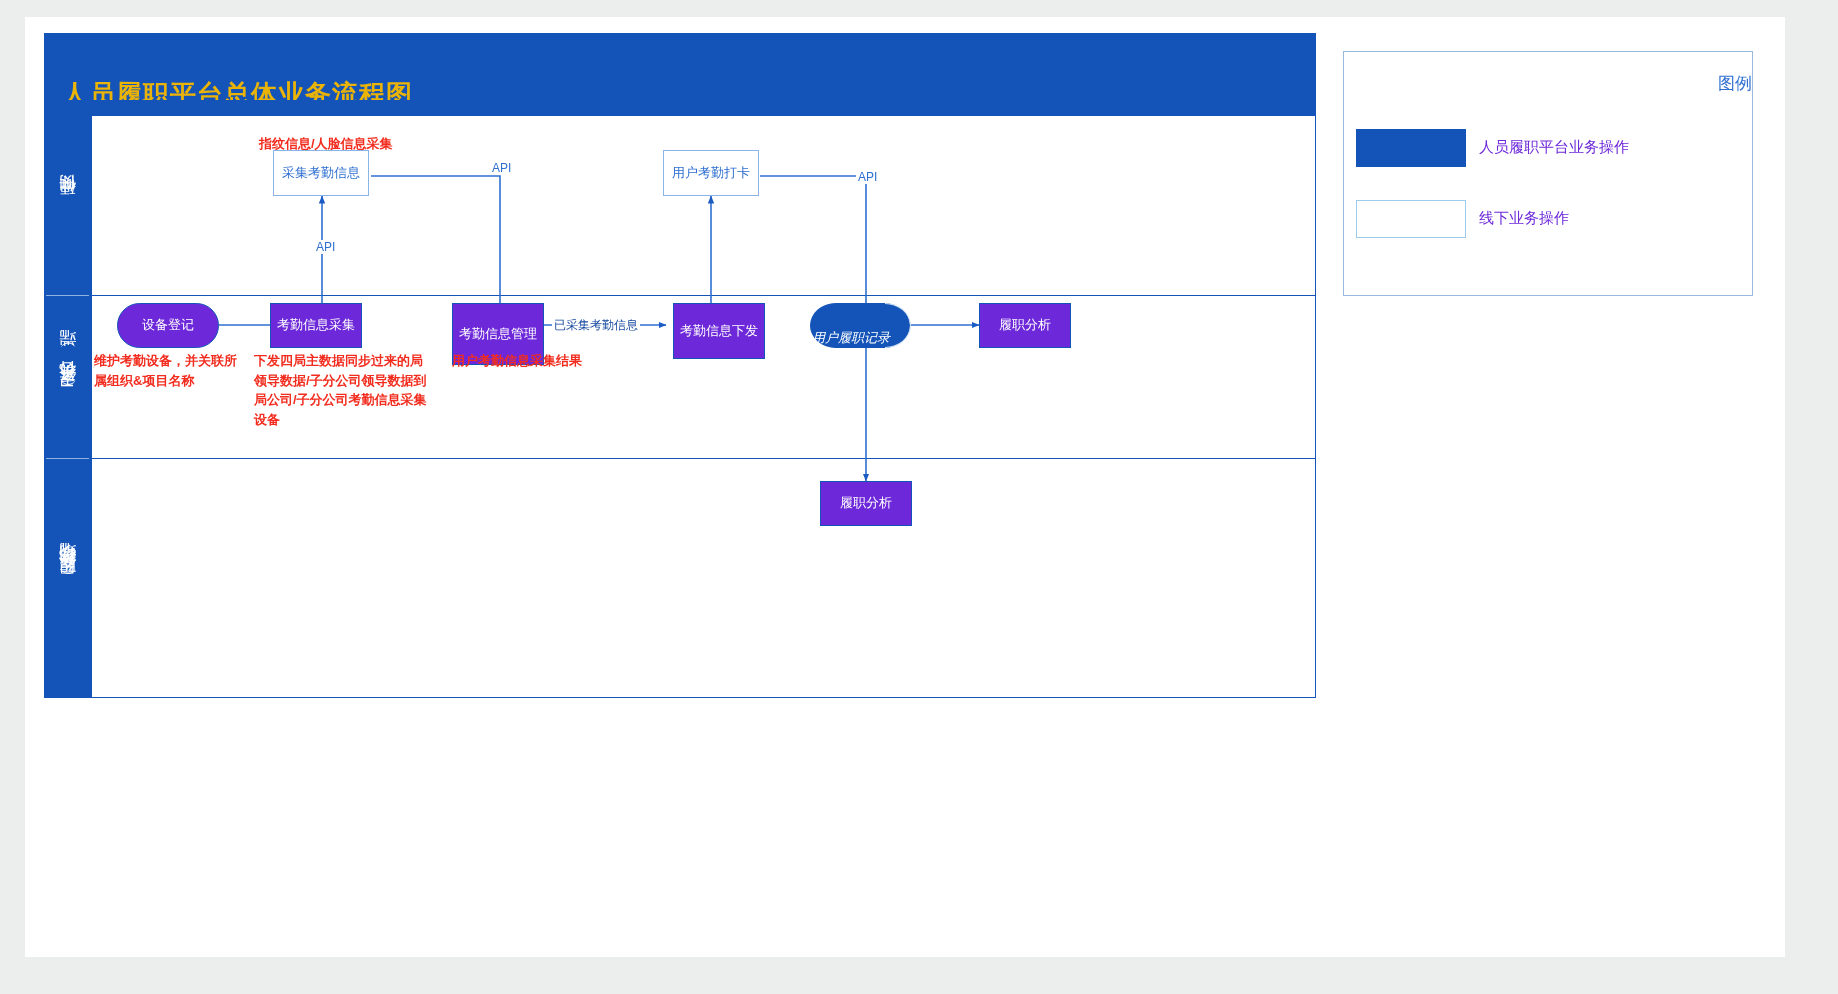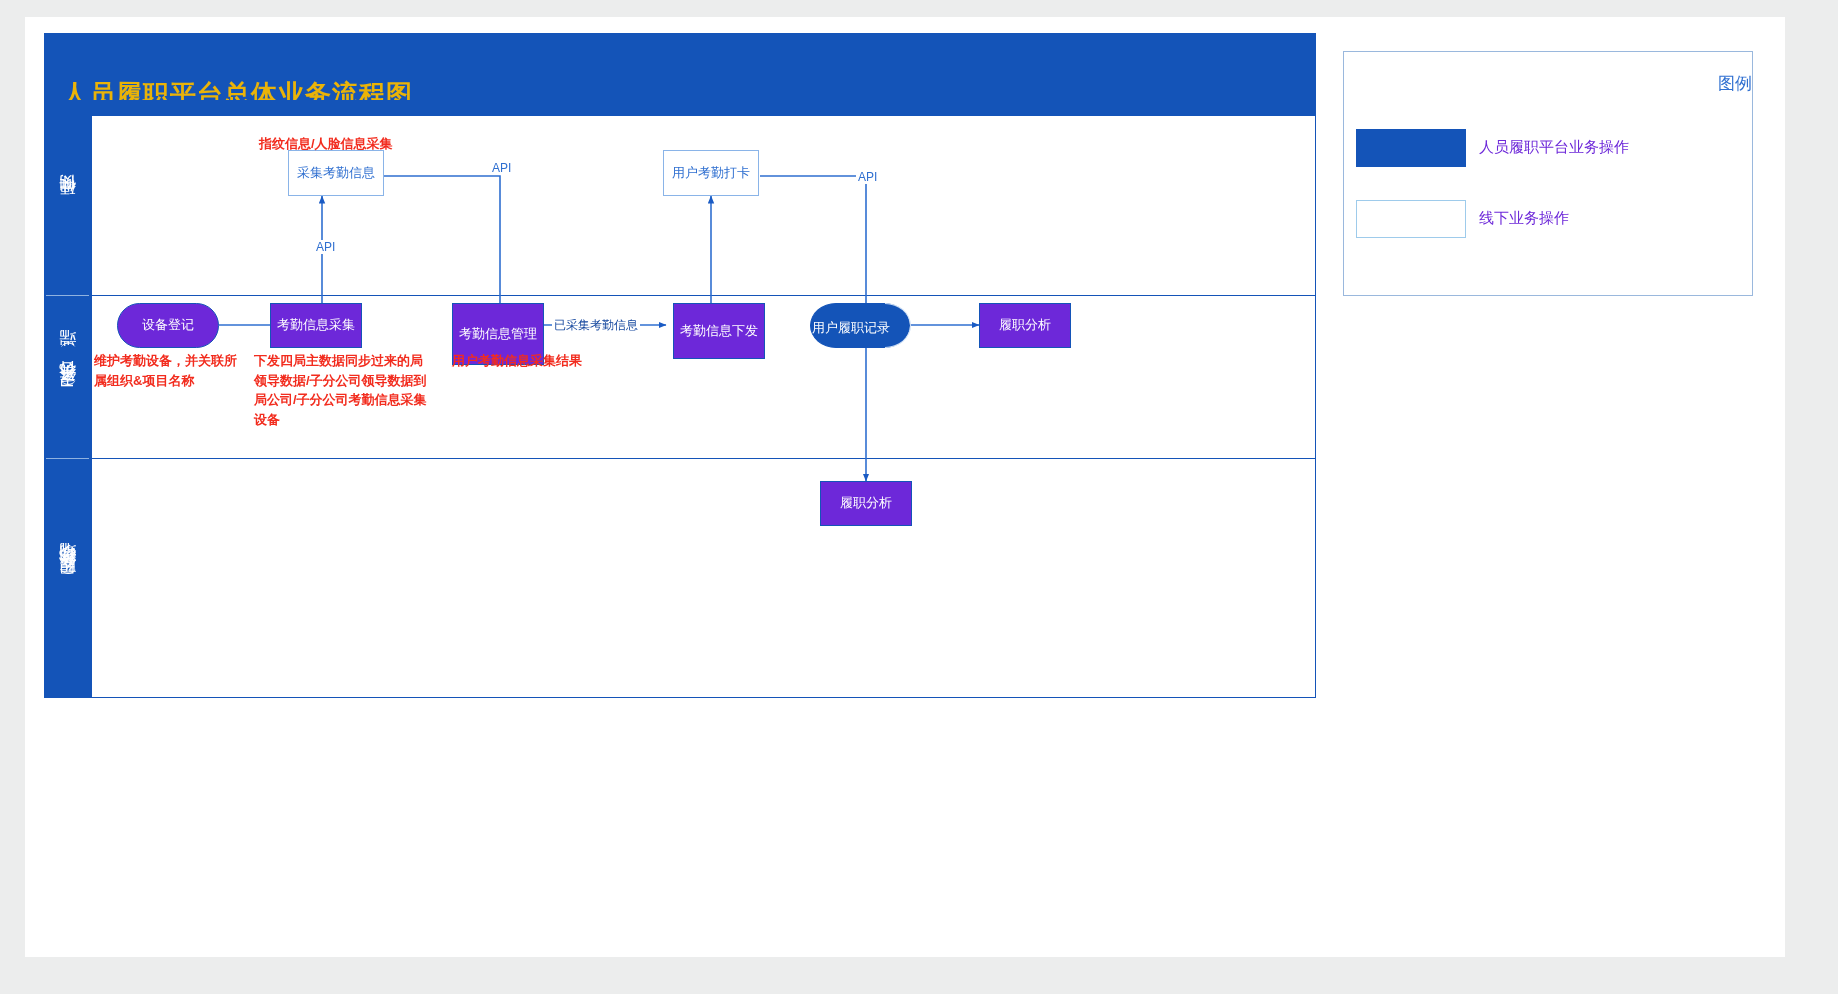--- a/index.html
+++ b/index.html
@@ -81,23 +81,23 @@
     position:absolute;left:0;top:0;width:100%;height:100%;
     background:#1454b8;border:1px solid #1454b8;box-sizing:border-box;
     border-radius:26px/50%;
   }
   .cyl .cap{
     position:absolute;right:-1px;top:0;width:26px;height:100%;
     border:1px solid #cfe0f5;border-left:none;box-sizing:border-box;
     border-radius:0 26px 26px 0/0 50% 50% 0;
   }
   .cyl .lbl{
-    position:absolute;left:0;top:2px;width:100%;height:100%;
+    position:absolute;left:0;top:12px;width:100%;height:100%;
     display:flex;align-items:center;justify-content:center;
-    color:#ffffff;font-size:13px;padding-right:18px;box-sizing:border-box;
+    color:#ffffff;font-size:13px;padding-right:18px;box-sizing:border-box;font-style:italic;
   }
 
   
   .edge-label{
     position:absolute;font-size:12px;color:#2f6fd0;
     background:#ffffff;padding:0 2px;white-space:nowrap;z-index:5;
   }
   .edge-label.dark{color:#16489f;}
 
   
@@ -177,21 +177,21 @@
         <path d="M175,292 L233,292" marker-end="url(#ar)"></path>
 
         <path d="M500,292 L622,292" marker-end="url(#ar)"></path>
 
         <path d="M866,292 L935,292" marker-end="url(#ar)"></path>
 
         <path d="M822,307 L822,448" marker-end="url(#ar)"></path>
       </g>
     </svg>
 
-    <div class="node hollow" style="left:244px;top:117px;width:96px;height:46px;">
+    <div class="node hollow" style="left:229px;top:117px;width:96px;height:46px;">
       <span>采集考勤信息</span>
     </div>
     <div class="node hollow" style="left:619px;top:117px;width:96px;height:46px;">
       <span>用户考勤打卡</span>
     </div>
 
     <div class="note" style="left:215px;top:101px;width:220px;">指纹信息/人脸信息采集</div>
 
     <div class="edge-label" style="left:270px;top:207px;">API</div>
     <div class="edge-label" style="left:446px;top:128px;">API</div>

